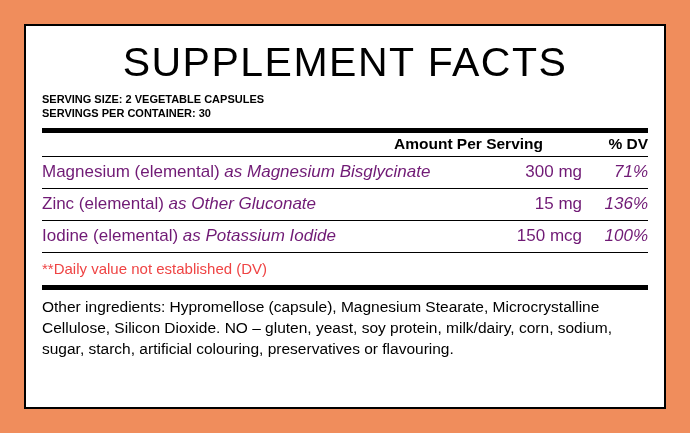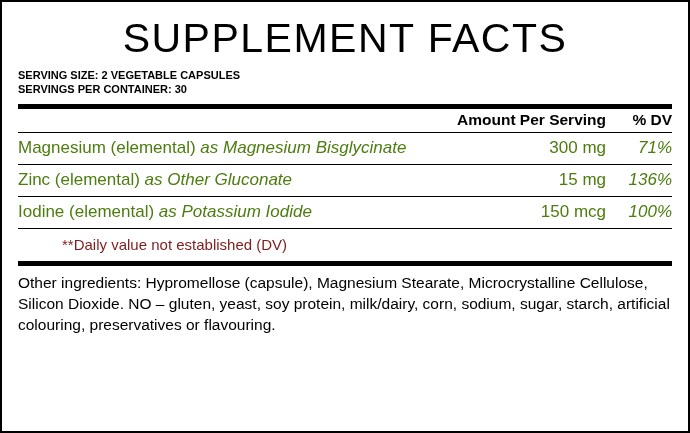--- a/index.html
+++ b/index.html
@@ -12,21 +12,21 @@
     font-family: "Liberation Sans", sans-serif;
     background: #ffffff;
     overflow: hidden;
   }
   .panel {
     position: relative;
     box-sizing: border-box;
     width: 690px;
     height: 433px;
     background: #f08d5c;
-    padding: 0;
+    padding: 24px;
   }
   .inner {
     box-sizing: border-box;
     width: 100%;
     height: 100%;
     background: #ffffff;
     border: 2px solid #000000;
     padding: 10px 16px 8px 16px;
     display: flex;
     flex-direction: column;
@@ -56,34 +56,35 @@
     margin: 0;
   }
   .hdr-row {
     display: flex;
     justify-content: flex-end;
     align-items: baseline;
     font-size: 15.5px;
     font-weight: bold;
     padding: 2px 0 3px 0;
     color: #000;
+    gap: 39px;
   }
   .hdr-amount {
     text-align: right;
   }
   .hdr-dv {
     width: 58px;
     text-align: right;
     padding-left: 8px;
   }
   .nutrient-row {
     display: flex;
     align-items: baseline;
     font-size: 17px;
-    color: #4d7c0f;
+    color: #701a75;
     padding: 5px 0 6px 0;
   }
   .nutrient-name {
     flex: 1 1 auto;
     white-space: nowrap;
     overflow: hidden;
   }
   .nutrient-name .src {
     font-style: italic;
   }
@@ -94,23 +95,22 @@
   }
   .nutrient-dv {
     flex: 0 0 auto;
     width: 58px;
     text-align: right;
     padding-left: 8px;
     font-style: italic;
   }
   .footnote {
     font-size: 15px;
-    color: #7f1d1d;
+    color: #ef4444;
     padding: 7px 0 5px 0;
-    margin-left: 44px;
   }
   .other-block {
     font-size: 15.5px;
     line-height: 1.38;
     color: #000;
     padding-top: 6px;
   }
   .other-block b {
     font-weight: normal;
   }

